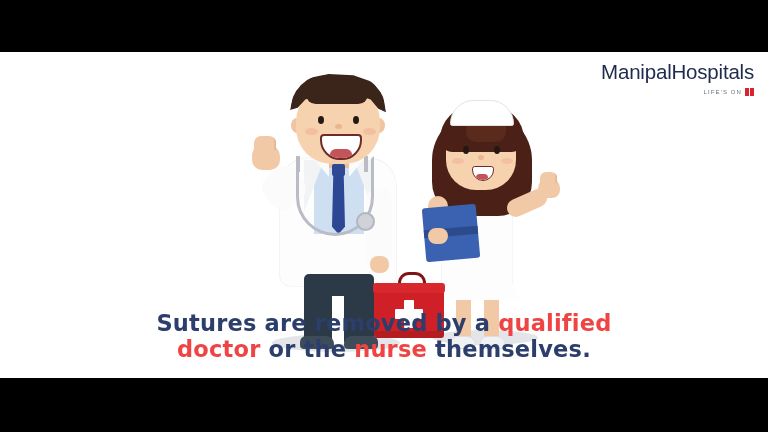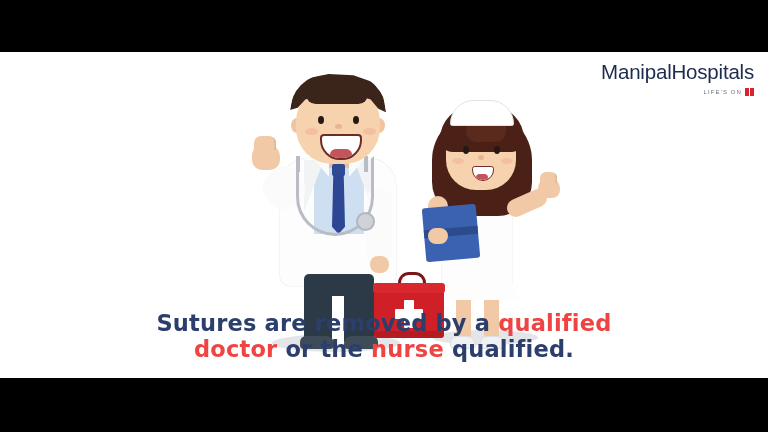--- a/index.html
+++ b/index.html
@@ -694,20 +694,20 @@
 
     <div class="med-bag">
       <div class="med-bag-handle"></div>
       <div class="med-bag-lid"></div>
       <div class="med-cross-v"></div>
       <div class="med-cross-h"></div>
     </div>
 
     <div class="caption">
       <span class="cap-line"><span class="cap-plain">Sutures are removed by a </span><span class="cap-hl">qualified</span></span>
-      <span class="cap-line"><span class="cap-hl">doctor</span><span class="cap-plain"> or the </span><span class="cap-hl">nurse</span><span class="cap-plain"> qualified.</span></span>
+      <span class="cap-line"><span class="cap-hl">doctor</span><span class="cap-plain"> or the </span><span class="cap-hl">nurse</span><span class="cap-plain"> themselves.</span></span>
     </div>
 
   </div>
 
   <div class="letterbox-bottom"></div>
 
 </div>
 
 </body></html>

